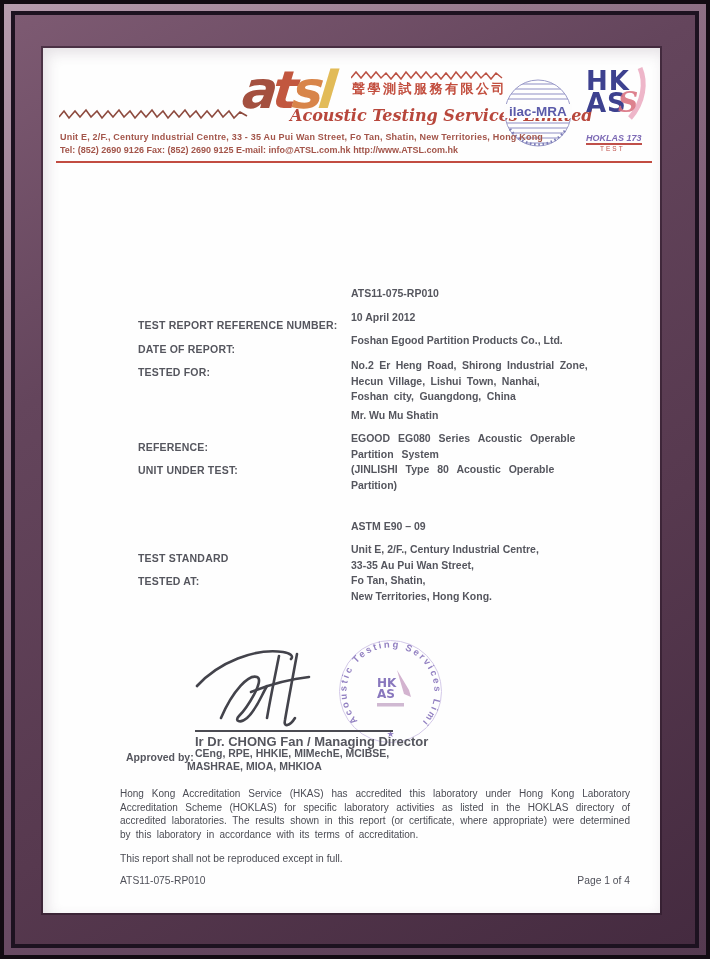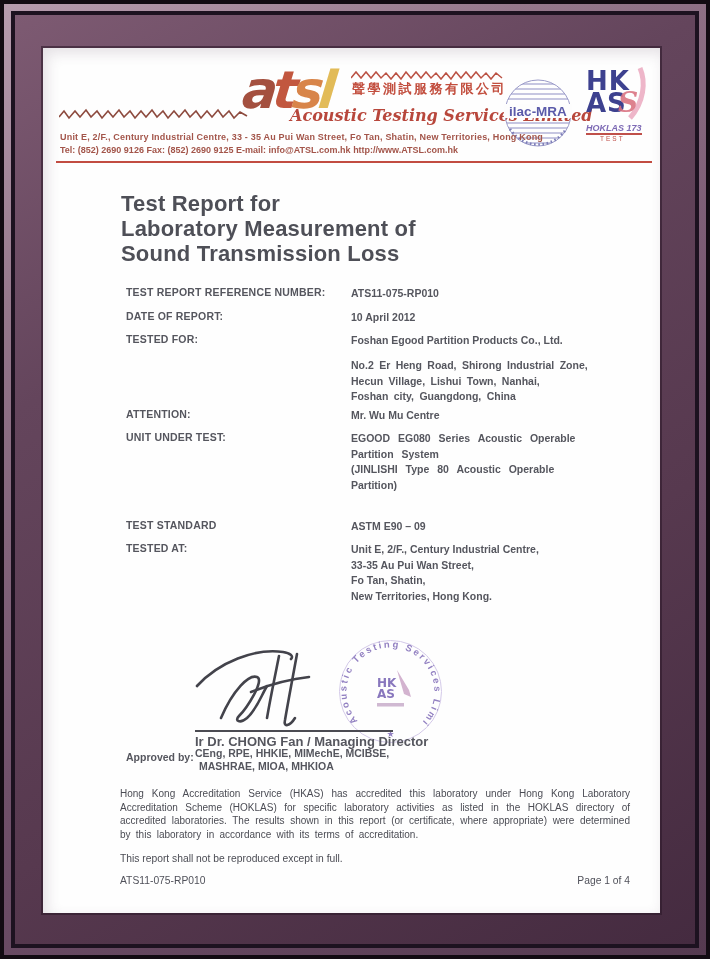--- a/index.html
+++ b/index.html
@@ -45,46 +45,46 @@
   .addr1 { left:17px; top:84px; font-size:9px; color:#a3554a; font-weight:bold; letter-spacing:.2px; }
   .addr2 { left:17px; top:97px; font-size:9px; color:#a3554a; font-weight:bold; }
   .addr2 span { }
   .red-rule { left:13px; top:113px; width:596px; height:2px; background:#c24c41; }
 
   .ilac { left:458px; top:28px; }
   .hkas { left:543px; top:22px; width:66px; }
   .hkas-letters { font-family:"DejaVu Sans", sans-serif; font-weight:bold; font-size:26px;
     color:#3d418f; line-height:22px; letter-spacing:1px; }
   .hkas-ovl { position:absolute; left:20px; top:-4px; }
-  .hoklas { margin-top:9px; font-size:9px; font-weight:bold; font-style:italic; color:#7d6ab5;
+  .hoklas { margin-top:19px; font-size:9px; font-weight:bold; font-style:italic; color:#7d6ab5;
     border-bottom:2px solid #c0504a; width:max-content; }
   .hoklas-test { font-size:6.5px; color:#c0504a; letter-spacing:2px; margin-left:14px; }
 
   
   .title { left:78px; top:143px; font-size:22px; font-weight:bold; color:#4e4f57;
     line-height:25px; letter-spacing:.2px; }
 
   
   .drow { position:absolute; left:0; width:100%; }
-  .dlabel { position:absolute; left:83px; width:220px; font-size:10.5px; font-weight:bold;
-    color:#55565e; letter-spacing:.2px; }
+  .dlabel { position:absolute; left:95px; width:220px; font-size:10.5px; font-weight:bold;
+    color:#55565e; letter-spacing:.2px;margin-top:33px; }
   .dvalue { position:absolute; left:308px; width:290px; font-size:10.5px; font-weight:bold;
     color:#55565e; white-space:pre-line; line-height:15.5px; text-align:justify; }
   .r0{top:238px}.r1{top:262px}.r2{top:285px}.r3{top:310px}
   .r4{top:360px}.r5{top:383px}.r6{top:471px}.r7{top:494px}
   .ws1 .dvalue{ word-spacing:2.5px; }
   .ws2 .dvalue{ word-spacing:5px; }
 
   
   .approved-by { left:83px; top:703px; font-size:10.5px; font-weight:bold; color:#55565e; }
   .sig-svg { left:148px; top:596px; }
   .sig-line { left:152px; top:682px; width:198px; height:0; border-top:2px solid #4b4b52; }
   .appr1 { left:152px; top:686px; font-size:13px; font-weight:bold; color:#55565e; }
   .appr2 { left:152px; top:699px; font-size:10.5px; font-weight:bold; color:#55565e; }
-  .appr3 { left:156px; top:712px; font-size:10.5px; font-weight:bold; color:#55565e; }
+  .appr3 { left:144px; top:712px; font-size:10.5px; font-weight:bold; color:#55565e; }
   .stamp { left:290px; top:586px; opacity:.92; }
 
   
   .foot-para { left:77px; top:739px; width:510px; font-size:10px; color:#4b4c54;
     text-align:justify; line-height:13.5px; word-spacing:2.5px; }
   .foot-note { left:77px; top:805px; font-size:10.3px; color:#4b4c54; }
   .foot-row { left:77px; top:827px; width:510px; font-size:10.3px; color:#50515a;
     display:flex; justify-content:space-between; }
 </style>
 </head>
@@ -152,47 +152,42 @@
 
       <div class="abs addr1">Unit E, 2/F., Century Industrial Centre, 33 - 35 Au Pui Wan Street, Fo Tan, Shatin, New Territories, Hong Kong</div>
       <div class="abs addr2">
         <span>Tel: (852) 2690 9126</span>
         <span>Fax: (852) 2690 9125</span>
         <span>E-mail: info@ATSL.com.hk</span>
         <span>http://www.ATSL.com.hk</span>
       </div>
       <div class="abs red-rule"></div>
 
-      <div class="abs title">
-        <div>Test Report for</div>
-        <div>Laboratory Measurement of</div>
-        <div>Sound Transmission Loss</div>
-      </div>
 
       <div class="drow r0">
         <div class="dlabel">TEST REPORT REFERENCE NUMBER:</div>
         <div class="dvalue">ATS11-075-RP010</div>
       </div>
       <div class="drow r1">
         <div class="dlabel">DATE OF REPORT:</div>
         <div class="dvalue">10 April 2012</div>
       </div>
       <div class="drow r2">
         <div class="dlabel">TESTED FOR:</div>
         <div class="dvalue">Foshan Egood Partition Products Co., Ltd.</div>
       </div>
       <div class="drow r3 ws1">
         <div class="dlabel"></div>
         <div class="dvalue">No.2 Er Heng Road, Shirong Industrial Zone,
 Hecun Village, Lishui Town, Nanhai,
 Foshan city, Guangdong, China</div>
       </div>
       <div class="drow r4">
-        <div class="dlabel">ATTENTION:</div>
-        <div class="dvalue">Mr. Wu Mu Centre</div>
+        <div class="dlabel">REFERENCE:</div>
+        <div class="dvalue">Mr. Wu Mu Shatin</div>
       </div>
       <div class="drow r5 ws2">
         <div class="dlabel">UNIT UNDER TEST:</div>
         <div class="dvalue">EGOOD EG080 Series Acoustic Operable
 Partition System
 (JINLISHI Type 80 Acoustic Operable
 Partition)</div>
       </div>
       <div class="drow r6">
         <div class="dlabel">TEST STANDARD</div>

